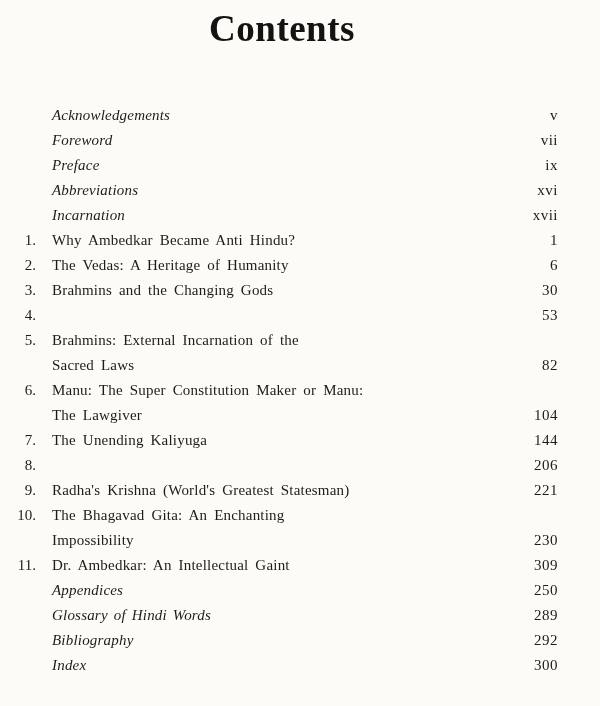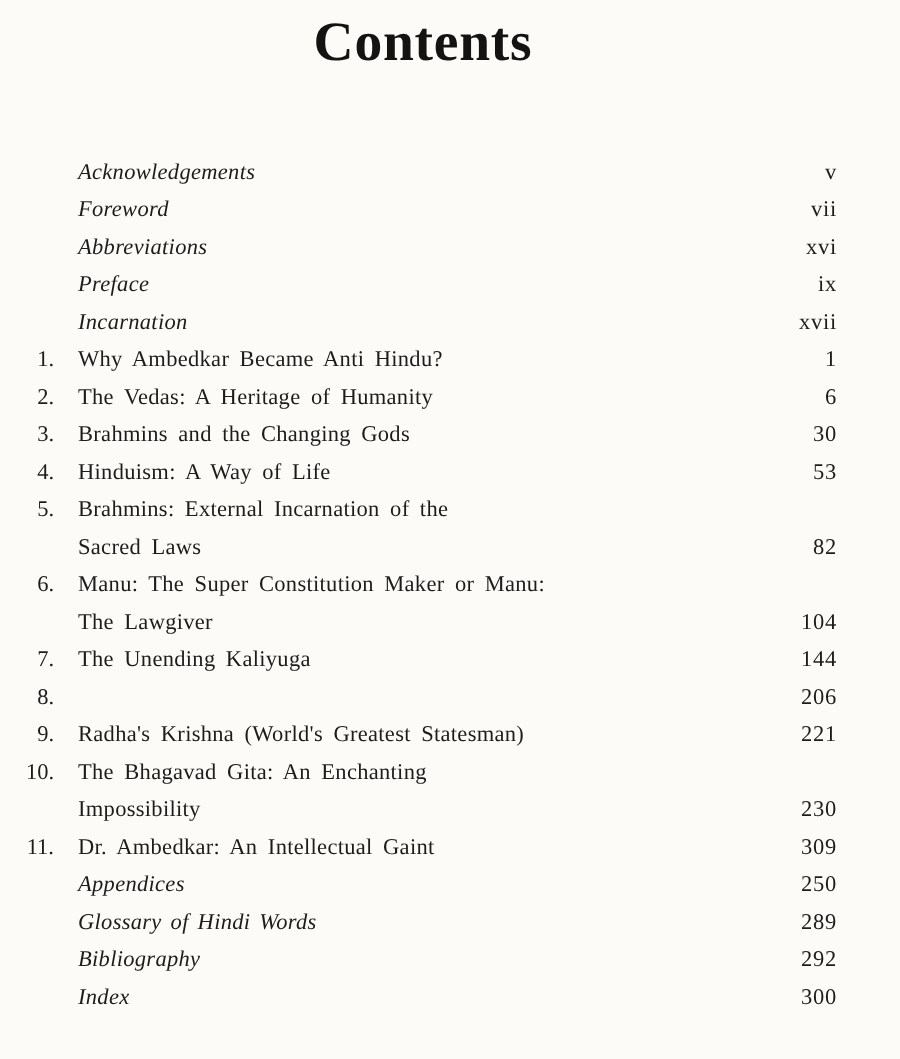--- a/index.html
+++ b/index.html
@@ -75,27 +75,27 @@
         <span class="title it">Acknowledgements</span>
         <span class="pageno">v</span>
       </div>
       <div class="line">
         <span class="num"></span>
         <span class="title it">Foreword</span>
         <span class="pageno">vii</span>
       </div>
       <div class="line">
         <span class="num"></span>
-        <span class="title it">Abbreviations</span>
-        <span class="pageno">xvi</span>
+        <span class="title it">Preface</span>
+        <span class="pageno">ix</span>
       </div>
       <div class="line">
         <span class="num"></span>
-        <span class="title it">Preface</span>
-        <span class="pageno">ix</span>
+        <span class="title it">Abbreviations</span>
+        <span class="pageno">xvi</span>
       </div>
       <div class="line">
         <span class="num"></span>
         <span class="title it">Incarnation</span>
         <span class="pageno">xvii</span>
       </div>
     </div>
 
   <div class="toc-block" id="chapter-list">
       <div class="line">
@@ -108,21 +108,20 @@
         <span class="title">The Vedas: A Heritage of Humanity</span>
         <span class="pageno">6</span>
       </div>
       <div class="line">
         <span class="num">3.</span>
         <span class="title">Brahmins and the Changing Gods</span>
         <span class="pageno">30</span>
       </div>
       <div class="line">
         <span class="num">4.</span>
-        <span class="title">Hinduism: A Way of Life</span>
         <span class="pageno">53</span>
       </div>
       <div class="line">
         <span class="num">5.</span>
         <span class="title">Brahmins: External Incarnation of the</span>
         <span class="pageno"></span>
       </div>
       <div class="line">
         <span class="num"></span>
         <span class="title">Sacred Laws</span>

